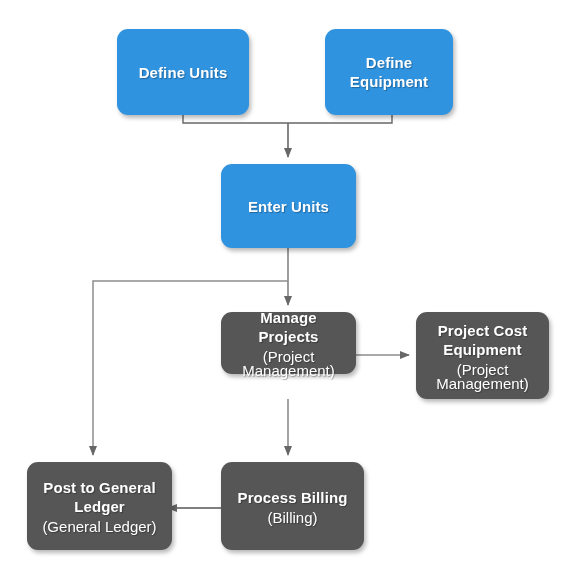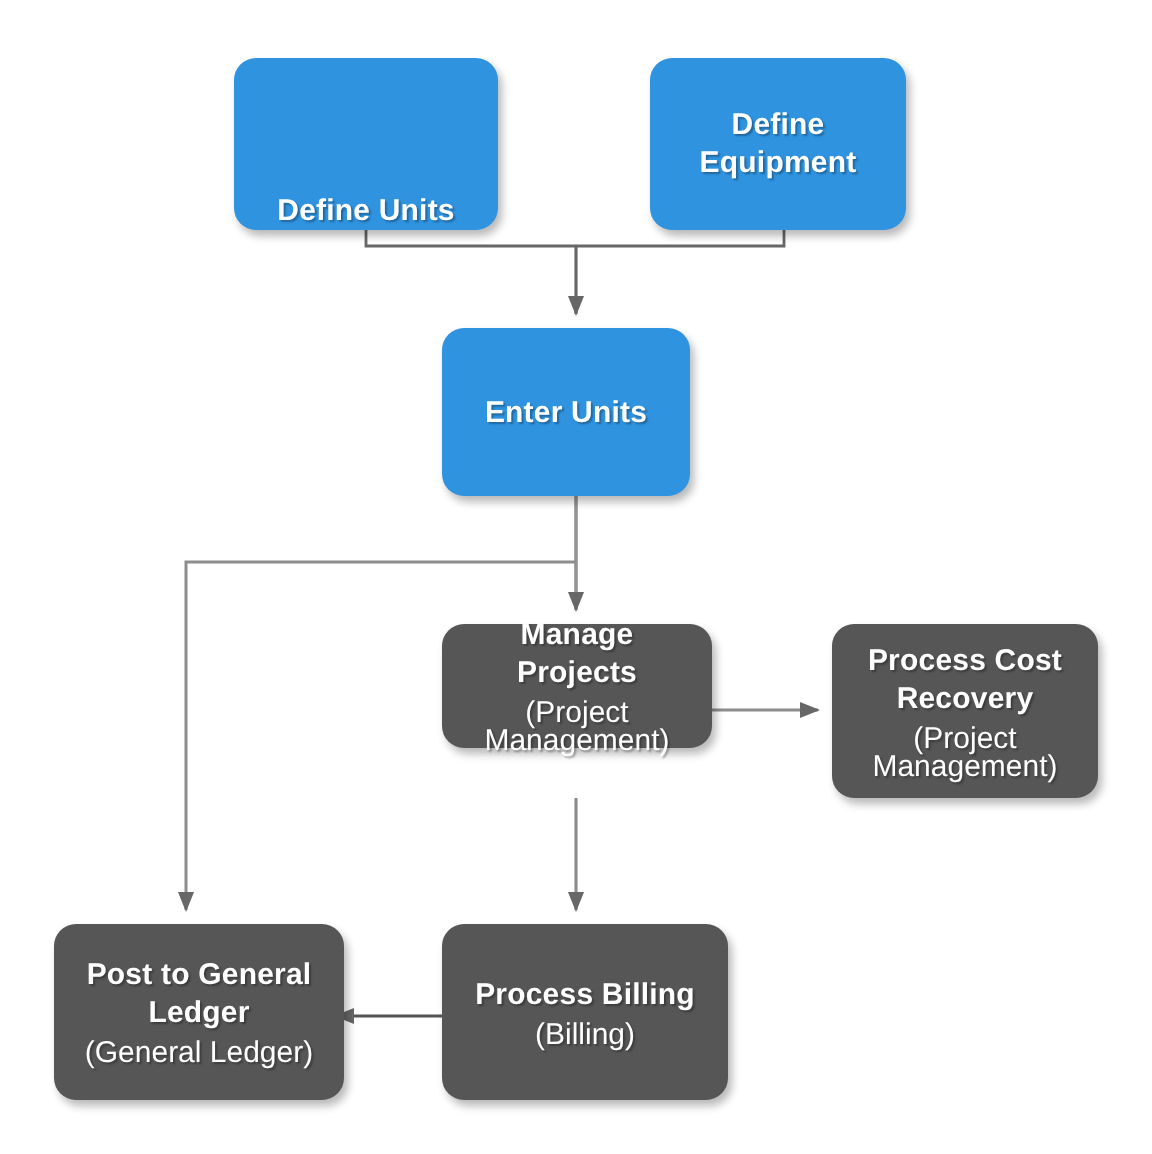--- a/index.html
+++ b/index.html
@@ -93,39 +93,39 @@
 
     <g>
       <path d="M288,399 L288,455" fill="none" stroke="#8d8d8d" stroke-width="1.6" marker-end="url(#arrowhead)"></path>
     </g>
 
     <g>
       <path d="M221,508 L168,508" fill="none" stroke="#555555" stroke-width="1.5" marker-end="url(#arrowhead)"></path>
     </g>
   </svg>
 
-  <div class="node blue" style="left:117px; top:29px; width:132px; height:86px;justify-content:flex-end;">
+  <div class="node blue" style="left:117px; top:29px; width:132px; height:86px;">
     <div class="node-title">Define Units</div>
   </div>
 
   <div class="node blue" style="left:325px; top:29px; width:128px; height:86px;">
     <div class="node-title">Define Equipment</div>
   </div>
 
-  <div class="node blue" style="left:221px; top:164px; width:124px; height:84px;">
+  <div class="node blue" style="left:221px; top:164px; width:135px; height:84px;">
     <div class="node-title">Enter Units</div>
   </div>
 
   <div class="node gray" style="left:221px; top:312px; width:135px; height:62px;">
     <div class="node-title">Manage Projects</div>
     <div class="node-sub">(Project Management)</div>
   </div>
 
   <div class="node gray" style="left:416px; top:312px; width:133px; height:87px;">
-    <div class="node-title">Process Cost Recovery</div>
+    <div class="node-title">Project Cost Equipment</div>
     <div class="node-sub">(Project Management)</div>
   </div>
 
   <div class="node gray" style="left:27px; top:462px; width:145px; height:88px;">
     <div class="node-title">Post to General Ledger</div>
     <div class="node-sub">(General Ledger)</div>
   </div>
 
   <div class="node gray" style="left:221px; top:462px; width:143px; height:88px;">
     <div class="node-title">Process Billing</div>

